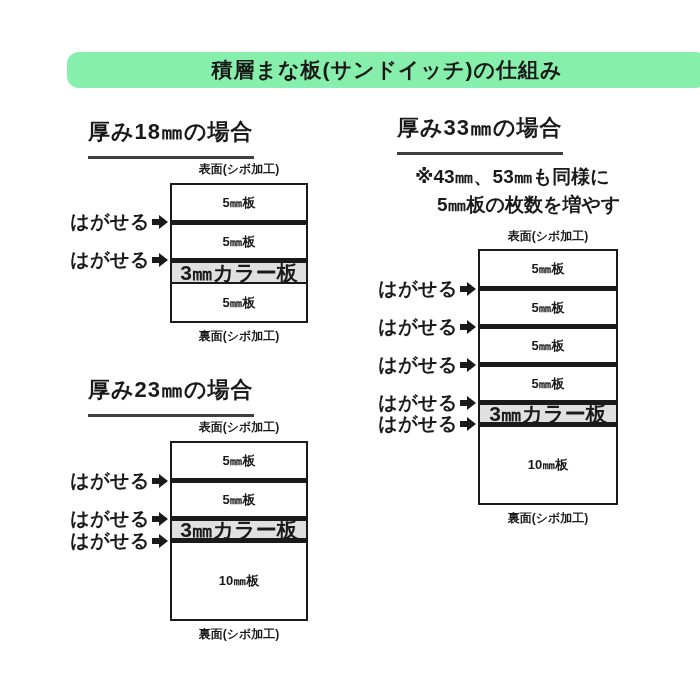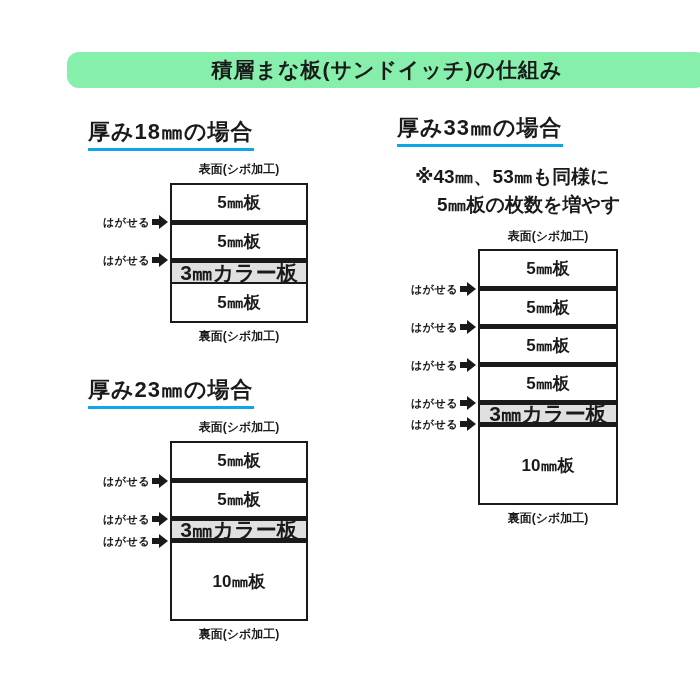--- a/index.html
+++ b/index.html
@@ -10,21 +10,21 @@
   }
   
   .title-bar {
     position:absolute; left:67px; top:52px; width:640px; height:36px;
     background:#86efac; display:flex; align-items:center; justify-content:center;border-radius:12px;
   }
   .title-bar .title-text { font-size:21px; font-weight:bold; letter-spacing:1px; }
 
   
   .heading { position:absolute; font-size:22px; font-weight:bold; line-height:24px; }
-  .heading .u { display:inline-block; border-bottom:3px solid #0ea5e9; padding-bottom:4px; letter-spacing:1px; }
+  .heading .u { display:inline-block; border-bottom:3px solid #404040; padding-bottom:12px; letter-spacing:1px; }
   .h18 { left:88px;  top:120px; }
   .h23 { left:88px;  top:378px; }
   .h33 { left:397px; top:116px; }
 
   
   .note { position:absolute; left:415px; top:163px; font-size:19px; font-weight:600; line-height:28px; }
   .note .line2 { padding-left:22px; }
 
   
   .surf { position:absolute; font-size:12px; font-weight:600; text-align:center; line-height:18px; }
@@ -38,32 +38,32 @@
   
   .board {
     position:absolute; border:2px solid #1a1a1a; background:#fff;
     display:flex; flex-direction:column; box-sizing:border-box;
   }
   .b18 { left:170px; top:183px; width:138px; height:140px; }
   .b23 { left:170px; top:441px; width:138px; height:180px; }
   .b33 { left:478px; top:249px; width:140px; height:256px; }
   .layer {
     display:flex; align-items:center; justify-content:center;
-    font-size:17px; font-weight:600; flex:none; background:#fff;
+    font-size:13px; font-weight:600; flex:none; background:#fff;
   }
   .layer.color { background:#e0e0e0; font-size:21px; }
   .layer.grow { flex:1; }
   .lh35 { height:35px; } .lh33 { height:33px; } .lh19 { height:19px; } .lh17 { height:17px; }
   .div-thick { height:5px; background:#1a1a1a; flex:none; }
   .div-thin  { height:2px; background:#1a1a1a; flex:none; }
 
   
   .peel {
     position:absolute; height:22px; display:flex; align-items:center;
-    justify-content:flex-end; font-size:11px; font-weight:bold; letter-spacing:0.5px;
+    justify-content:flex-end; font-size:19px; font-weight:bold; letter-spacing:0.5px;
   }
   .peel.colL { right:532px; width:110px; }
   .peel.colR { right:224px; width:110px; }
   .p18a { top:211px; } .p18b { top:249px; }
   .p23a { top:470px; } .p23b { top:508px; } .p23c { top:530px; }
   .p33a { top:278px; } .p33b { top:316px; } .p33c { top:354px; } .p33d { top:392px; } .p33e { top:413px; }
   .arrow { width:16px; height:14px; position:relative; flex:none; margin-left:2px; }
   .arrow::before {
     content:""; position:absolute; left:0; top:4px; width:8px; height:6px; background:#1a1a1a;
   }

